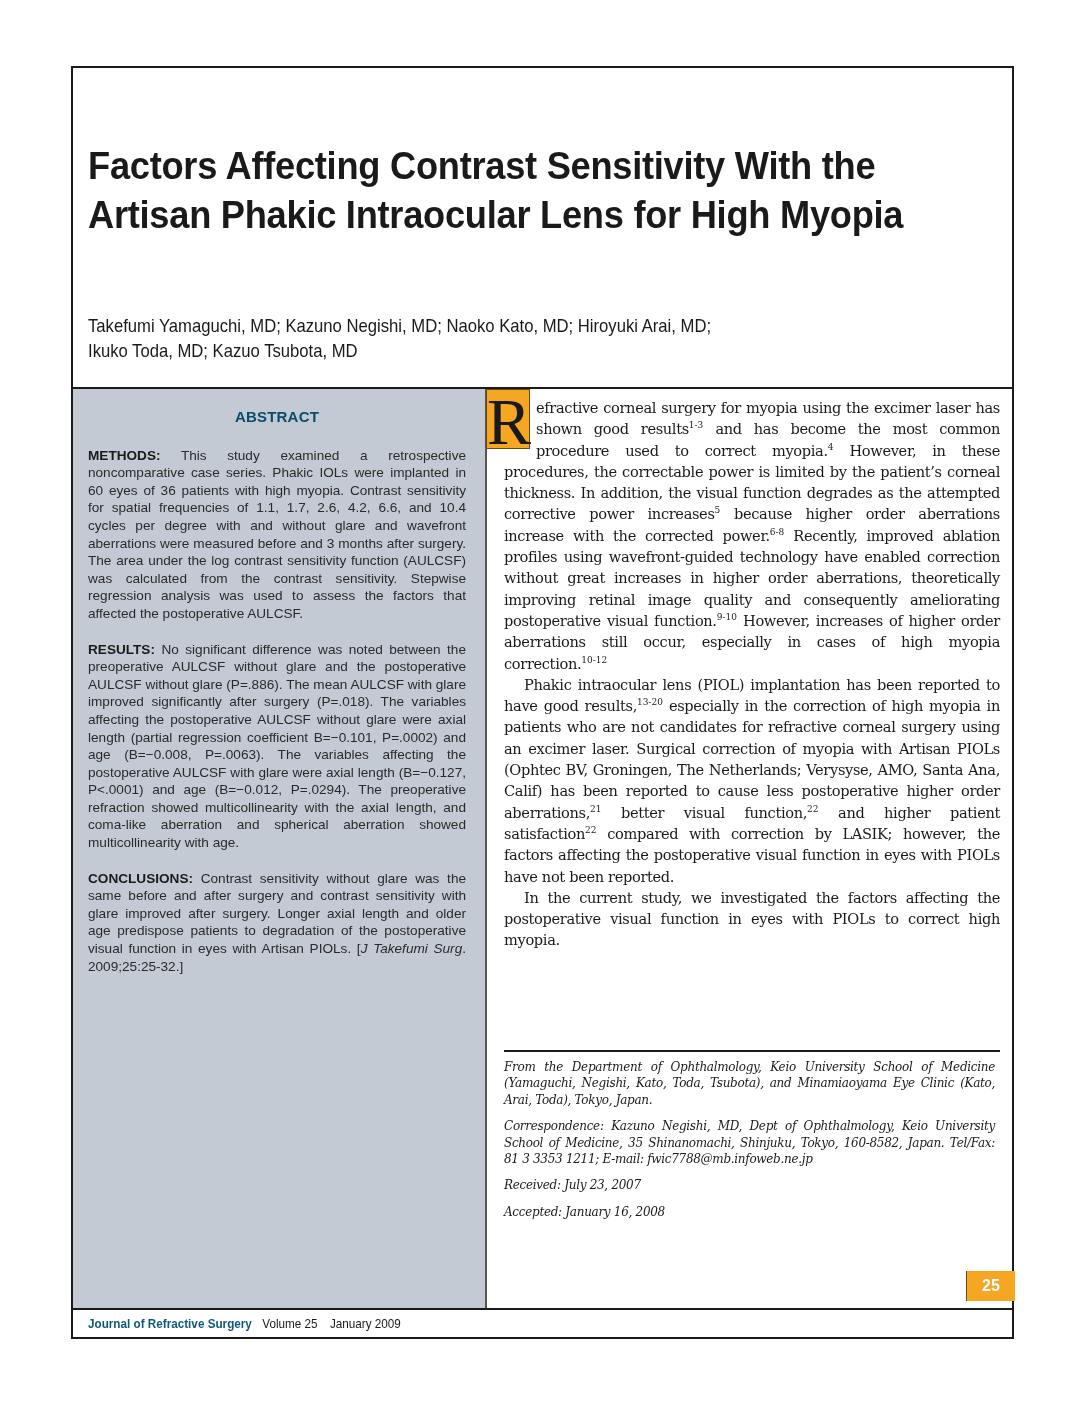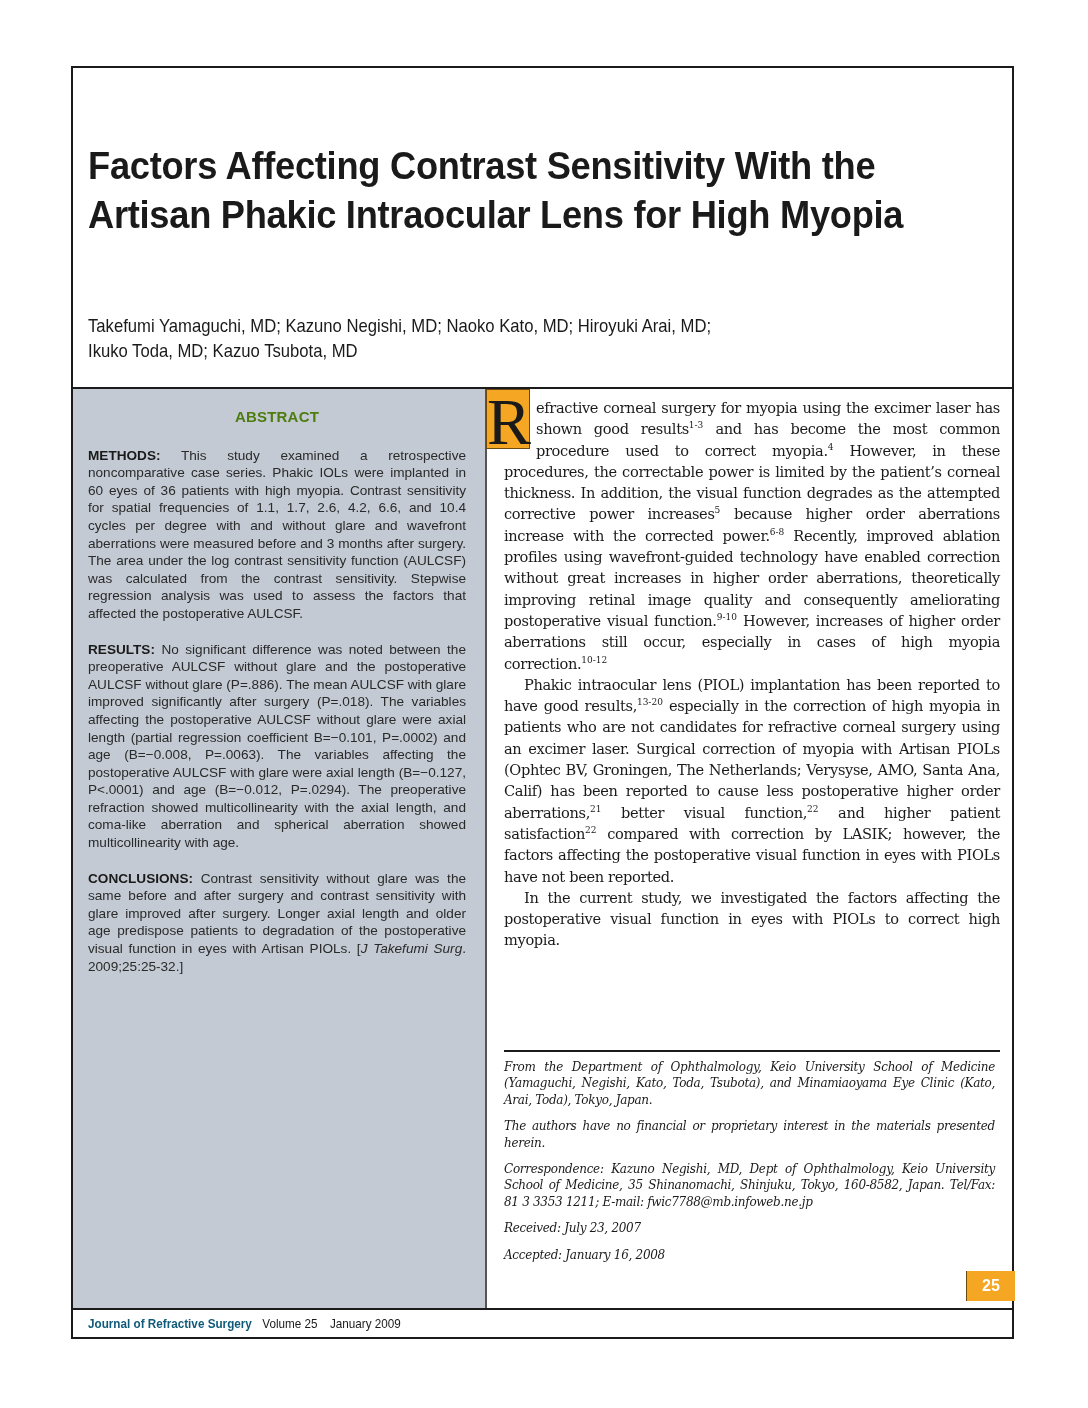--- a/index.html
+++ b/index.html
@@ -35,21 +35,21 @@
       background: #c3cad3; border-right: 2px solid #555; box-sizing: border-box;
     }
 
     .abstract-inner {
       position: absolute; left: 88px; top: 408px; width: 378px;
       font-family: "Liberation Sans", sans-serif; font-size: 13.6px;
       line-height: 17.6px; color: #2a2a2a; text-align: justify;
     }
     .abstract-heading {
       text-align: center; font-weight: bold; font-size: 15px;
-      margin: 0 0 21px 0; color: #4d7c0f; letter-spacing: 0.2px;
+      margin: 0 0 21px 0; color: #0c4a6e; letter-spacing: 0.2px;
     }
     .abstract-inner p { margin: 0 0 18px 0; }
     .abstract-inner .lbl { font-weight: bold; color: #1a1a1a; }
 
     .body-col {
       position: absolute; left: 504px; top: 397px; width: 496px;
       font-family: "DejaVu Serif", serif; font-size: 14.6px; line-height: 21.3px;
       color: #1a1a1a; text-align: justify; letter-spacing: -0.35px;
     }
     .body-col p { margin: 0; text-indent: 20px; }
@@ -130,21 +130,20 @@
   <p class="first">
     <span class="dropcap">R</span><span>efractive corneal surgery for myopia using the excimer laser has shown good results<sup>1-3</sup> and has become the most common procedure used to correct myopia.<sup>4</sup> However, in these procedures, the correctable power is limited by the patient’s corneal thickness. In addition, the visual function degrades as the attempted corrective power increases<sup>5</sup> because higher order aberrations increase with the corrected power.<sup>6-8</sup> Recently, improved ablation profiles using wavefront-guided technology have enabled correction without great increases in higher order aberrations, theoretically improving retinal image quality and consequently ameliorating postoperative visual function.<sup>9-10</sup> However, increases of higher order aberrations still occur, especially in cases of high myopia correction.<sup>10-12</sup></span>
   </p>
   <p><span>Phakic intraocular lens (PIOL) implantation has been reported to have good results,<sup>13-20</sup> especially in the correction of high myopia in patients who are not candidates for refractive corneal surgery using an excimer laser. Surgical correction of myopia with Artisan PIOLs (Ophtec BV, Groningen, The Netherlands; Verysyse, AMO, Santa Ana, Calif) has been reported to cause less postoperative higher order aberrations,<sup>21</sup> better visual function,<sup>22</sup> and higher patient satisfaction<sup>22</sup> compared with correction by LASIK; however, the factors affecting the postoperative visual function in eyes with PIOLs have not been reported.</span></p>
   <p><span>In the current study, we investigated the factors affecting the postoperative visual function in eyes with PIOLs to correct high myopia.</span></p>
 </div>
 
 <div class="fn-rule"></div>
 <div class="footnotes">
   <p>From the Department of Ophthalmology, Keio University School of Medicine (Yamaguchi, Negishi, Kato, Toda, Tsubota), and Minamiaoyama Eye Clinic (Kato, Arai, Toda), Tokyo, Japan.</p>
-  <p>The authors have no financial or proprietary interest in the materials presented herein.</p>
   <p>Correspondence: Kazuno Negishi, MD, Dept of Ophthalmology, Keio University School of Medicine, 35 Shinanomachi, Shinjuku, Tokyo, 160-8582, Japan. Tel/Fax: 81 3 3353 1211; E-mail: fwic7788@mb.infoweb.ne.jp</p>
   <p>Received: July 23, 2007</p>
   <p>Accepted: January 16, 2008</p>
 </div>
 
 <div class="footer-rule"></div>
 <div class="footer">
   <span class="journal">Journal of Refractive Surgery</span>
   <span class="meta">
     <span>Volume 25</span>

